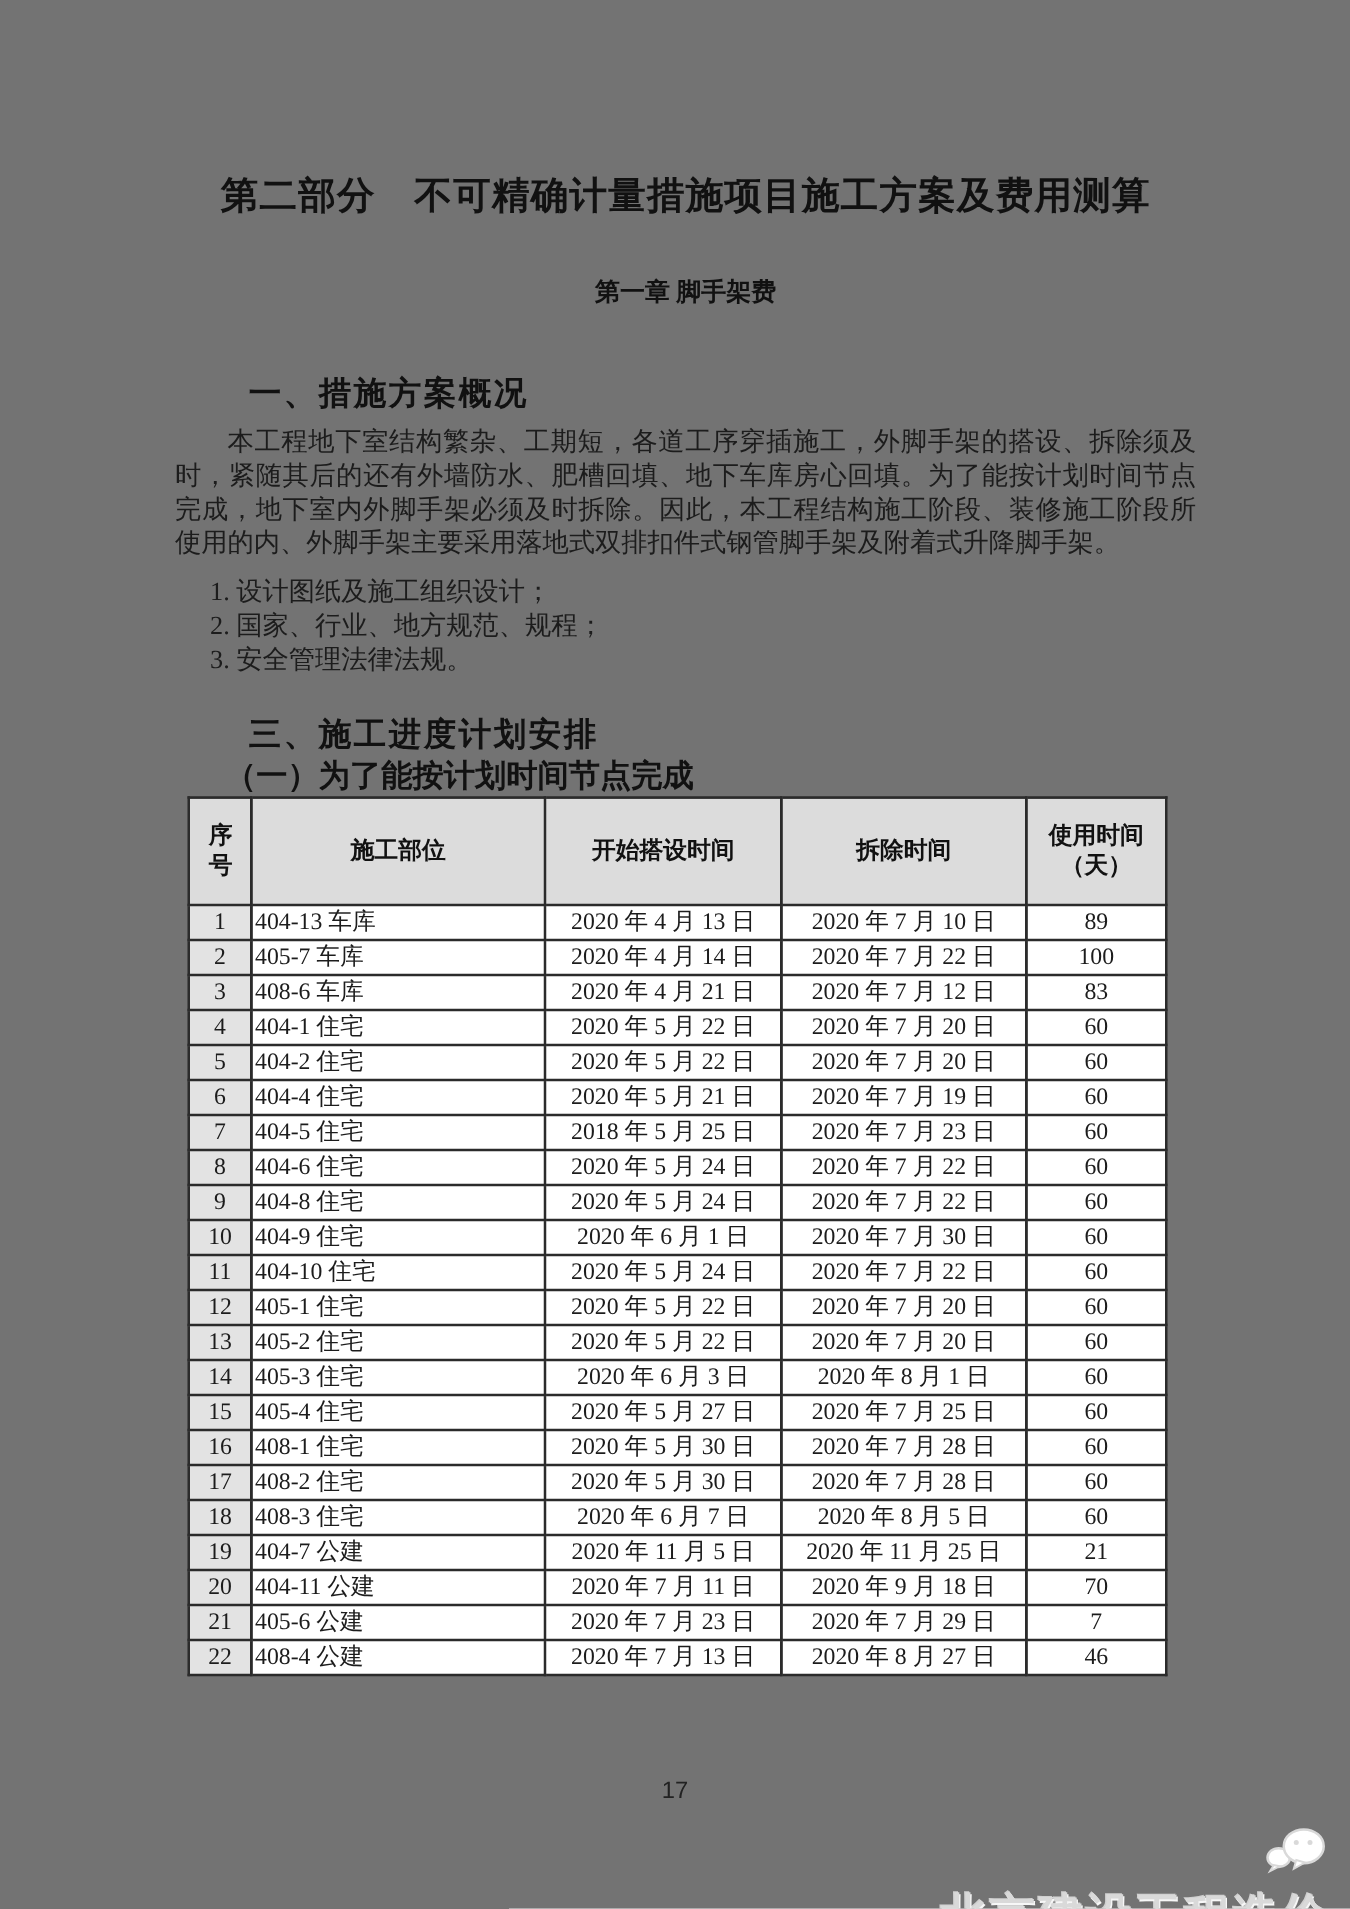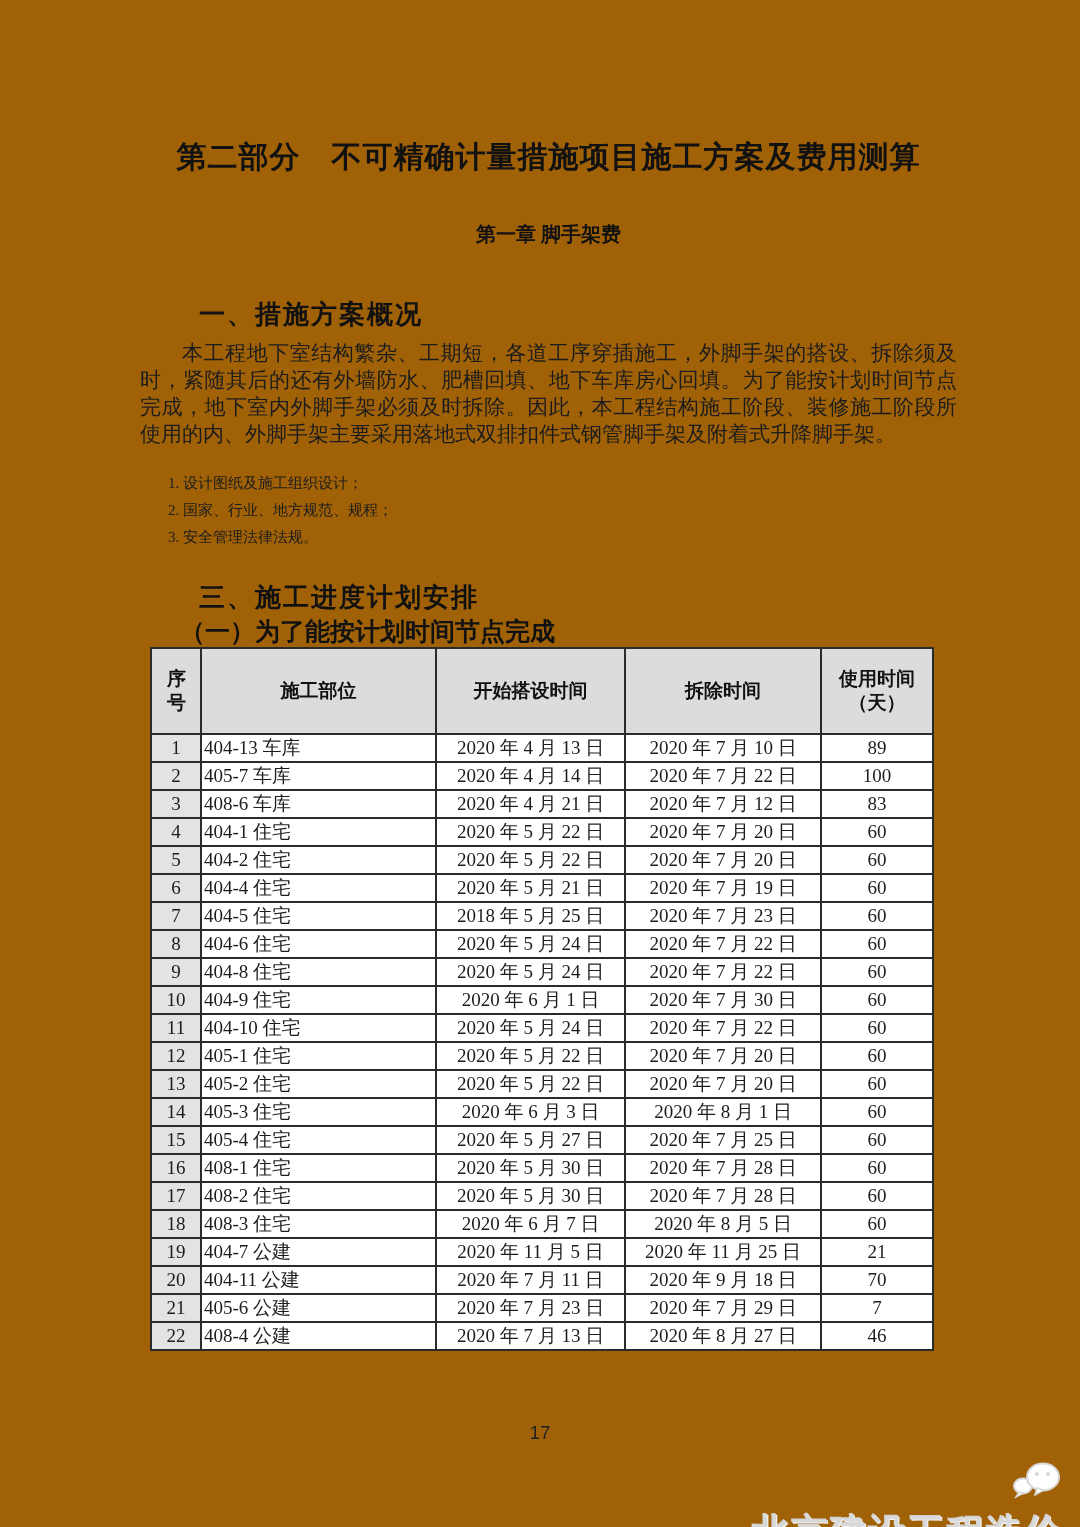--- a/index.html
+++ b/index.html
@@ -1,18 +1,18 @@
 <!DOCTYPE html>
 <html lang="zh"><head>
 <meta charset="utf-8">
 <style>
   html,body { margin:0; padding:0; background:#ffffff; }
   .page {
     position:relative; width:1080px; height:1527px; margin:0 auto;
-    background:#a16207; overflow:hidden;
+    background:#737373; overflow:hidden;
     font-family:"Liberation Serif","DejaVu Serif",serif;
     color:#1c1c1c;
   }
   .content { padding:138px 123px 0 140px; }
 
   .doc-title {
     margin:0; font-size:30px; font-weight:bold; text-align:center;
     letter-spacing:1px; line-height:38px; color:#111;
   }
   .chapter-title {
@@ -22,22 +22,22 @@
   .sec-heading {
     margin:46px 0 0 59px; font-size:26px; font-weight:bold;
     line-height:34px; color:#111; letter-spacing:2px;
   }
   .sec-heading.second { margin-top:30px; }
   .body-para {
     margin:8px 0 0; font-size:21px; line-height:27px;
     text-align:justify; text-indent:2em; color:#1c1c1c;
   }
   .basis-list {
-    list-style:none; margin:22px 0 0 28px; padding:0;
-    font-size:15px; line-height:27px;
+    list-style:none; margin:12px 0 0 28px; padding:0;
+    font-size:21px; line-height:27px;
   }
   .sub-heading {
     margin:2px 0 0 40px; font-size:25px; font-weight:bold;
     line-height:30px; color:#111;
   }
 
   table.schedule {
     margin:0 0 0 10px; border-collapse:collapse; table-layout:fixed;
     width:782px; font-size:19px;
   }

